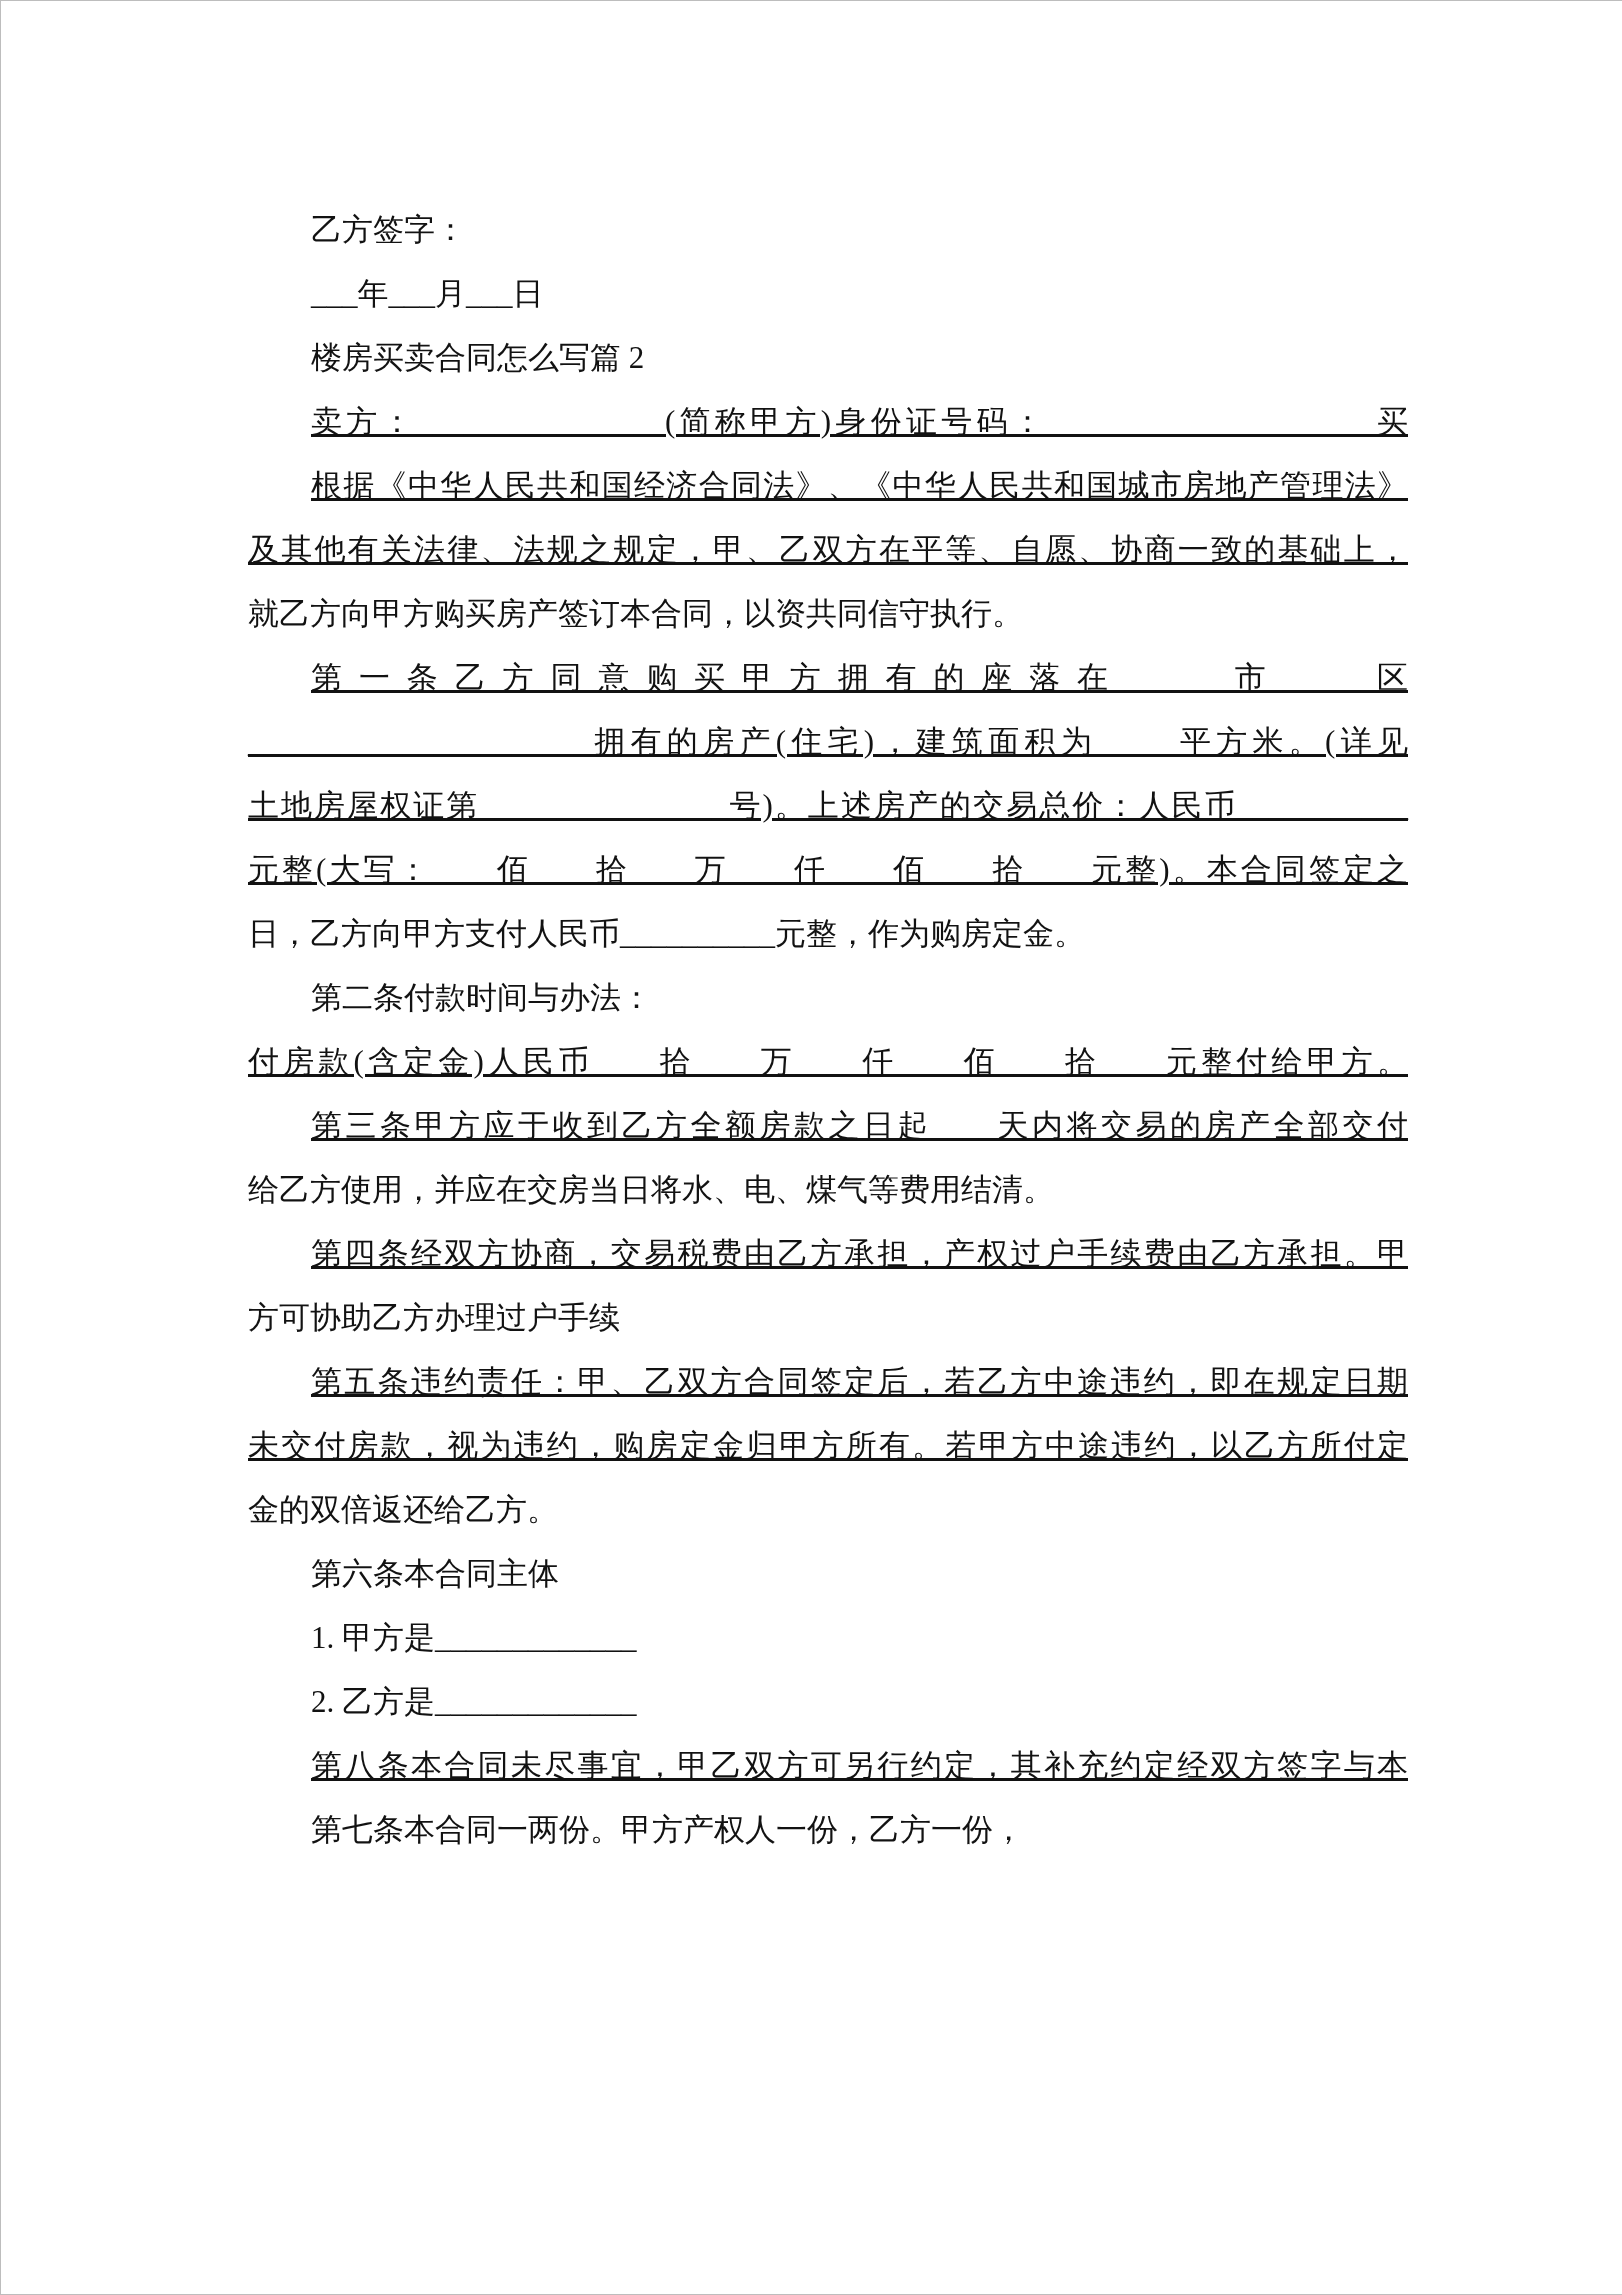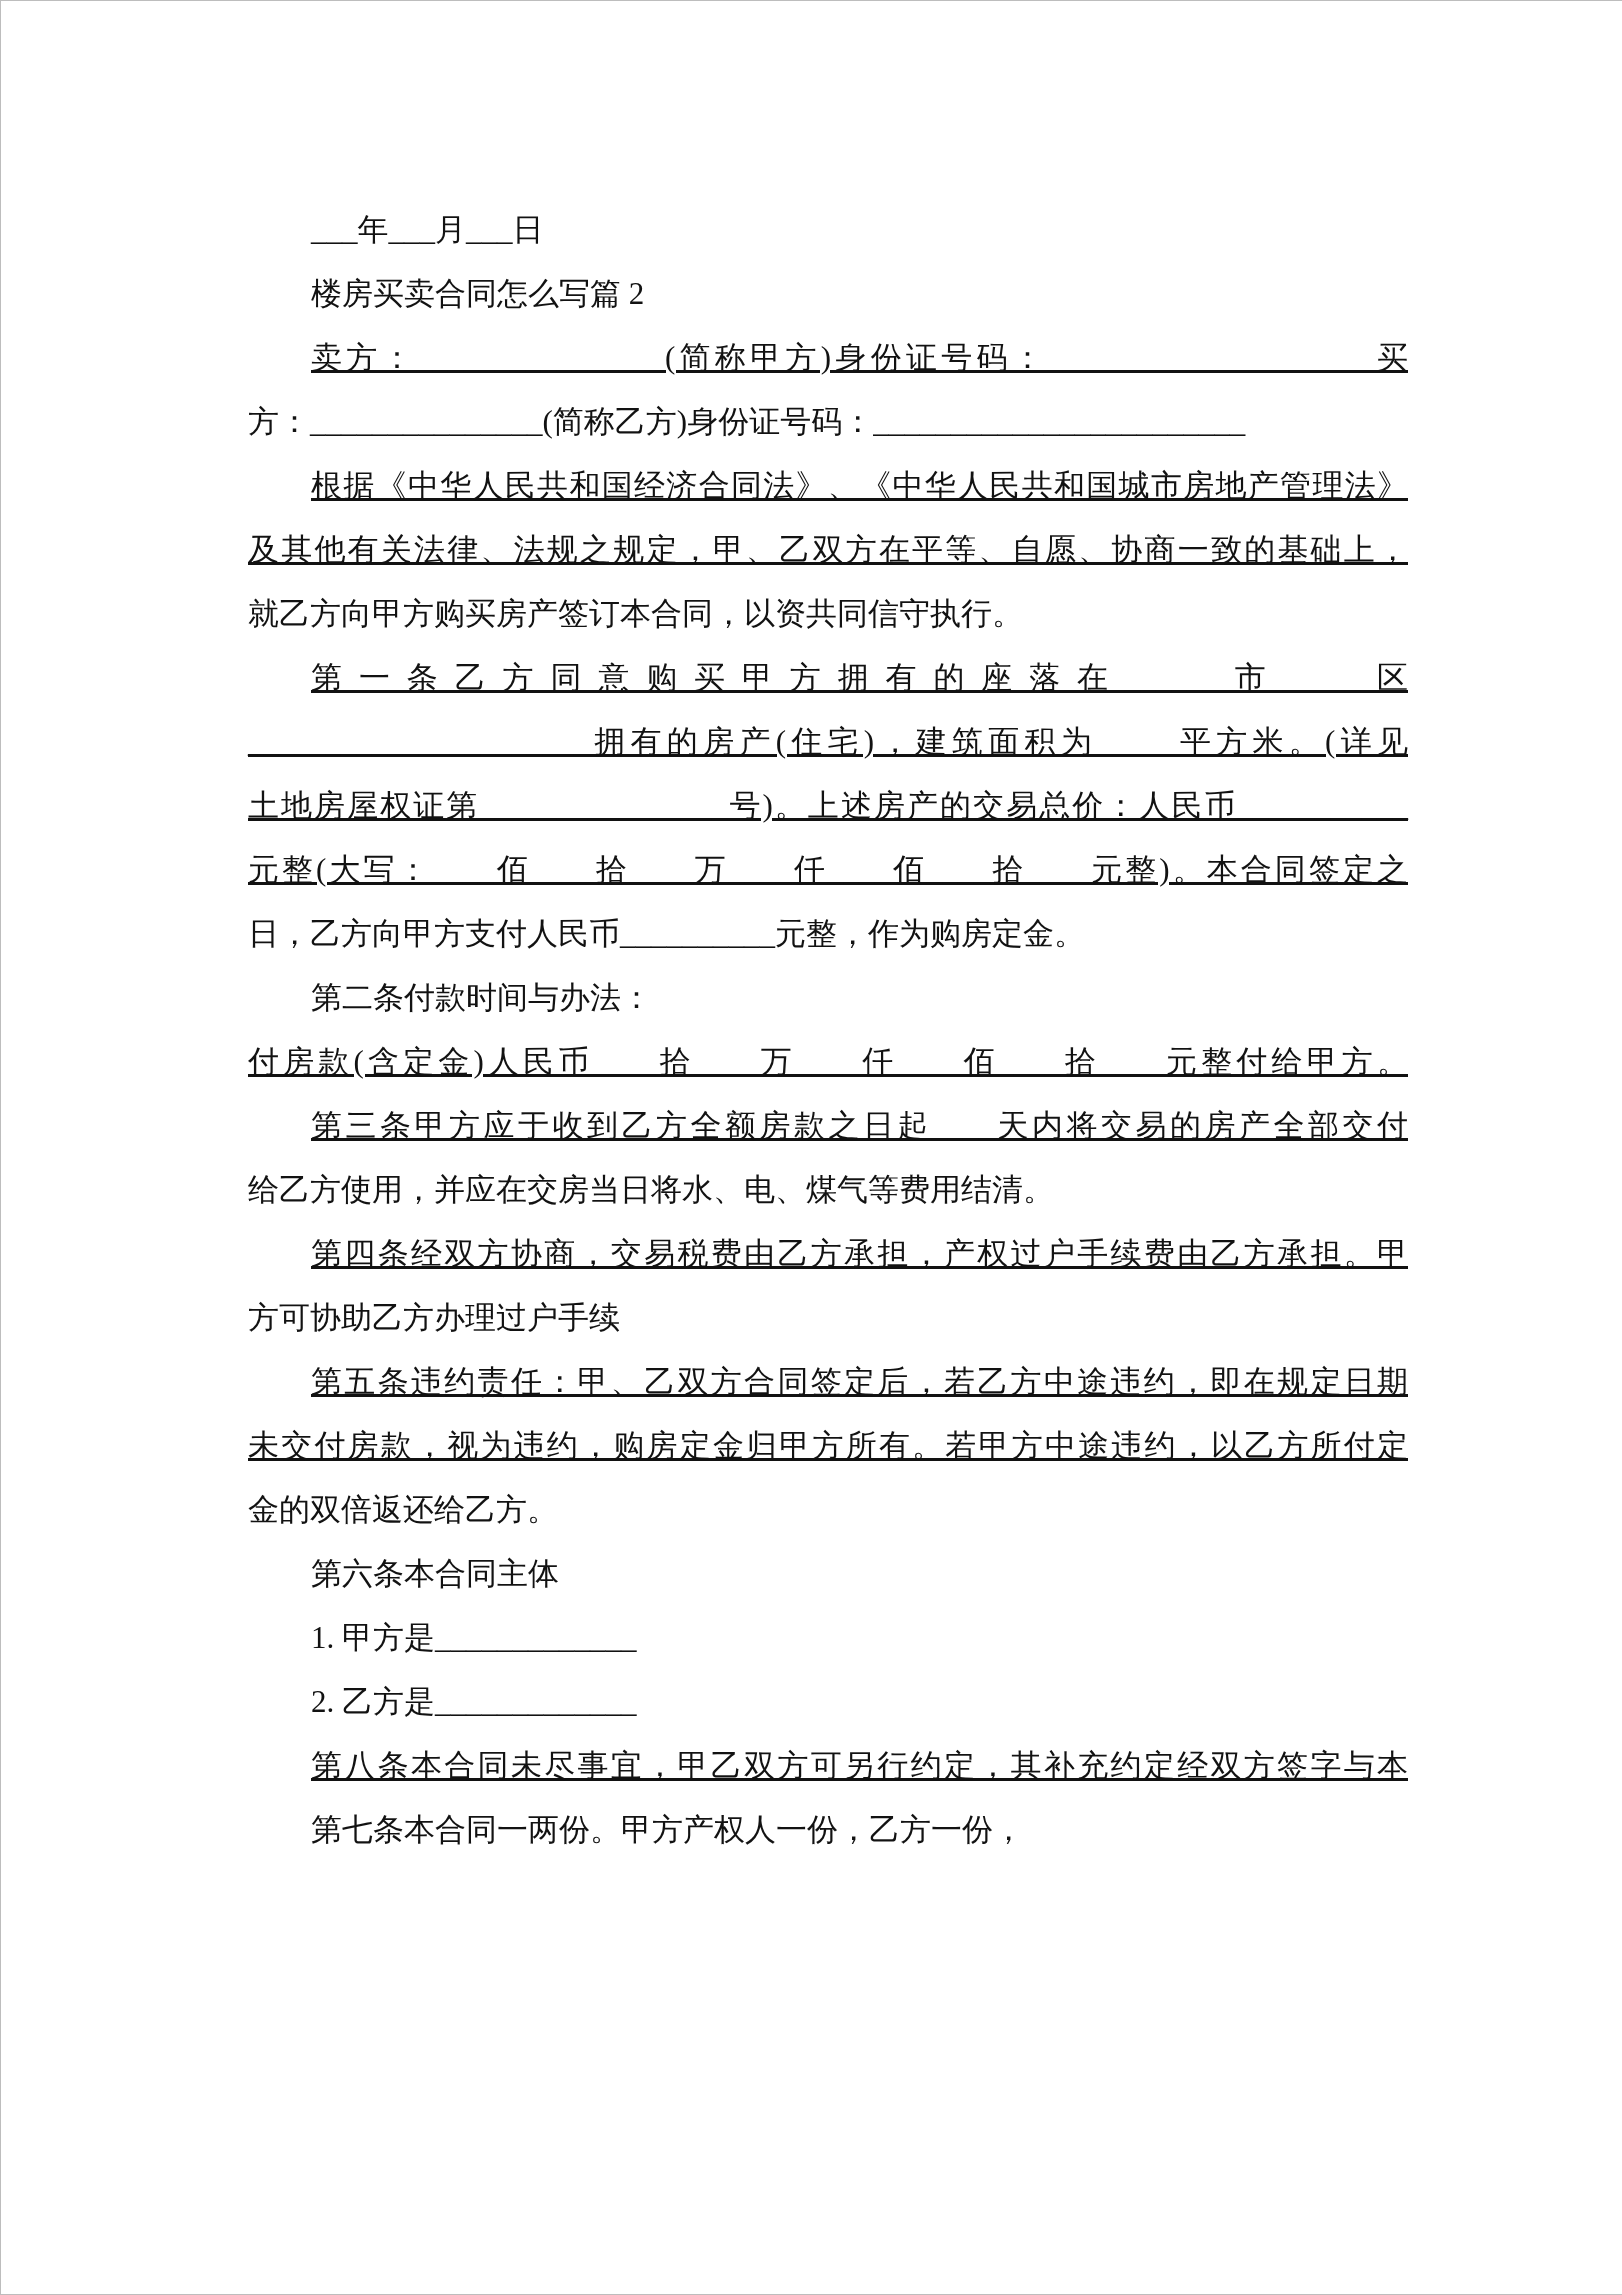--- a/index.html
+++ b/index.html
@@ -30,24 +30,24 @@
   .line.justify {
     text-align: justify;
     text-align-last: justify;
     text-decoration: underline;
   }
 </style>
 </head>
 <body>
 
 <main class="content">
+    <div class="line indent">乙方签字：</div>
     <div class="line indent">___年___月___日</div>
     <div class="line indent">楼房买卖合同怎么写篇 2</div>
     <div class="line indent justify">卖方：________________(简称甲方)身份证号码：_____________________买</div>
-    <div class="line">方：_______________(简称乙方)身份证号码：________________________</div>
     <div class="line indent justify">根据《中华人民共和国经济合同法》、《中华人民共和国城市房地产管理法》</div>
     <div class="line justify">及其他有关法律、法规之规定，甲、乙双方在平等、自愿、协商一致的基础上，</div>
     <div class="line">就乙方向甲方购买房产签订本合同，以资共同信守执行。</div>
     <div class="line indent justify">第一条乙方同意购买甲方拥有的座落在______市_____区</div>
     <div class="line justify">______________________拥有的房产(住宅)，建筑面积为_____平方米。(详见</div>
     <div class="line justify">土地房屋权证第________________号)。上述房产的交易总价：人民币___________</div>
     <div class="line justify">元整(大写：____佰____拾____万____仟____佰____拾____元整)。本合同签定之</div>
     <div class="line">日，乙方向甲方支付人民币__________元整，作为购房定金。</div>
     <div class="line indent">第二条付款时间与办法：</div>
     <div class="line justify">付房款(含定金)人民币____拾____万____仟____佰____拾____元整付给甲方。</div>

